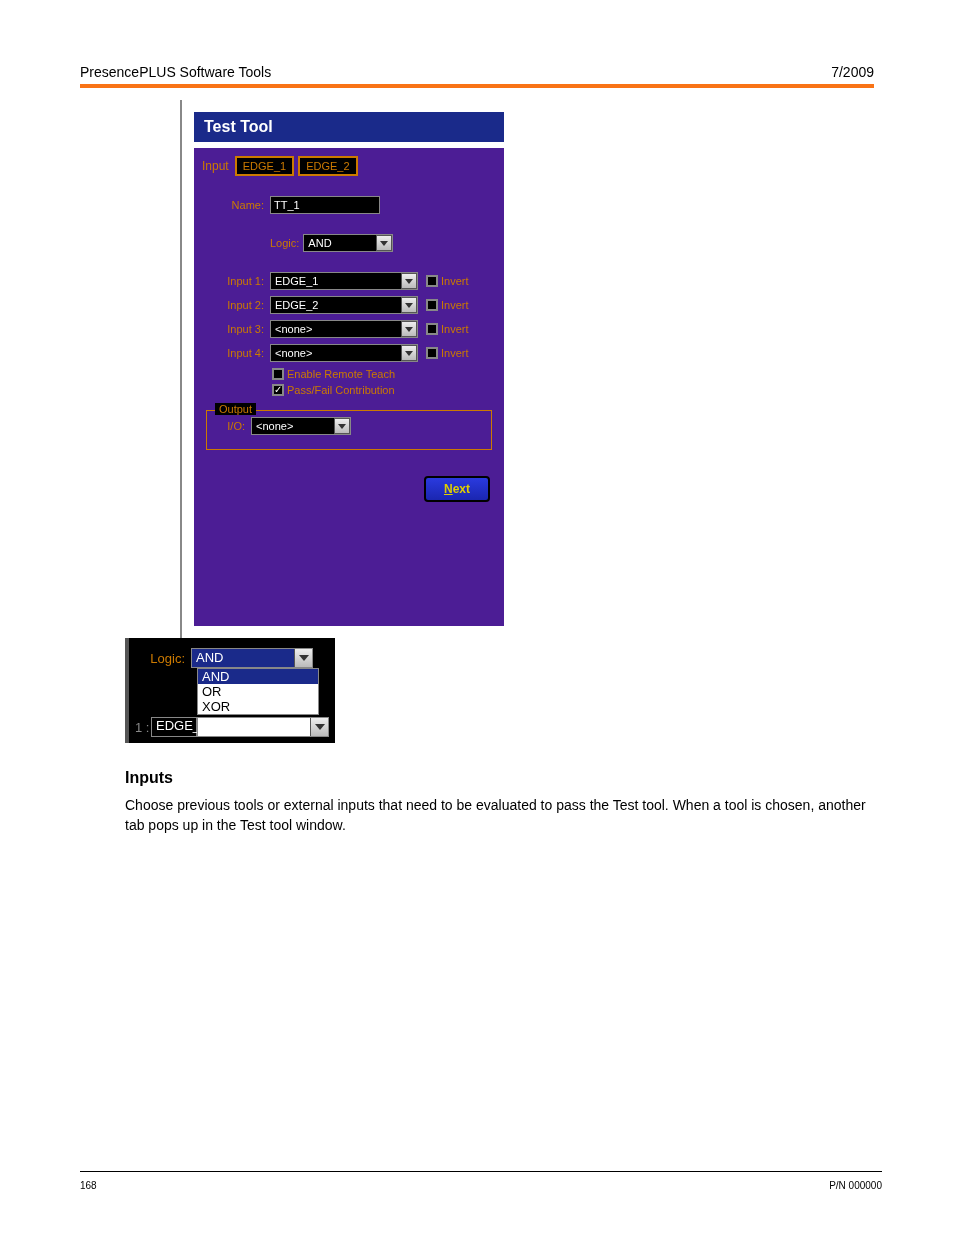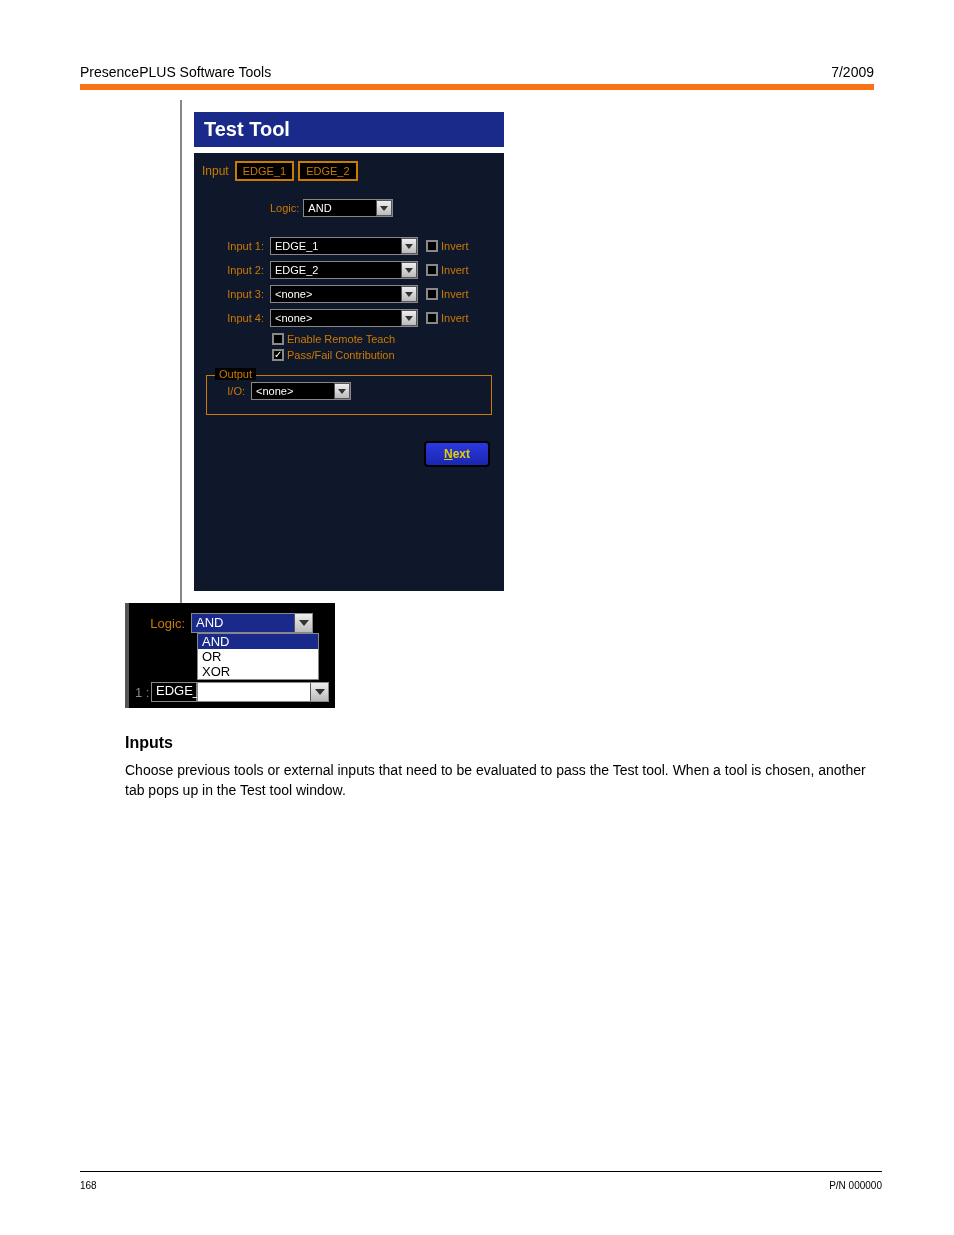--- a/index.html
+++ b/index.html
@@ -12,21 +12,21 @@
     position: relative;
   }
   .page-header {
     position: absolute;
     top: 64px;
     left: 80px;
     right: 80px;
     display: flex;
     justify-content: space-between;
     font-size: 14px;
-    border-bottom: 6px solid #f97316;
+    border-bottom: 4px solid #f97316;
     padding-bottom: 4px;
   }
   .content {
     position: absolute;
     top: 100px;
     left: 125px;
     right: 80px;
   }
   .app-frame {
     border-left: 2px solid #888;
@@ -34,27 +34,27 @@
     position: relative;
     width: 360px;
     margin-left: 55px;
     padding: 12px;
     background: #fff;
   }
   .app-title {
     background: #1a2a8a;
     color: #fff;
     font-weight: bold;
-    font-size: 20px;
+    font-size: 16px;
     padding: 6px 10px;
     width: 310px;
     margin-bottom: 6px;
   }
   .app-body {
-    background: #0f172a;
+    background: #4c1d95;
     width: 310px;
     padding: 8px 8px 14px 8px;
     color: #cc7a00;
     font-size: 11px;
   }
   .tab-row { display: flex; gap: 4px; align-items: center; margin-bottom: 18px; }
   .tab-label { color: #cc7a00; font-size: 12px; margin-right: 2px; }
   .tab-btn {
     background: #000;
     color: #cc7a00;
@@ -250,20 +250,24 @@
   <div class="app-frame">
     <div class="app-title">Test Tool</div>
     <div class="app-body">
 
       <div class="tab-row">
         <span class="tab-label">Input</span>
         <button class="tab-btn">EDGE_1</button>
         <button class="tab-btn">EDGE_2</button>
       </div>
 
+      <div class="row">
+        <span class="row-label">Name:</span>
+        <input class="text-input" value="TT_1" style="">
+      </div>
 
       <div class="logic-row">
         <span class="logic-label">Logic:</span>
         <div class="select-box w-small">
           <span class="select-value">AND</span>
           <span class="select-btn"></span>
         </div>
       </div>
 
       <div class="row">

